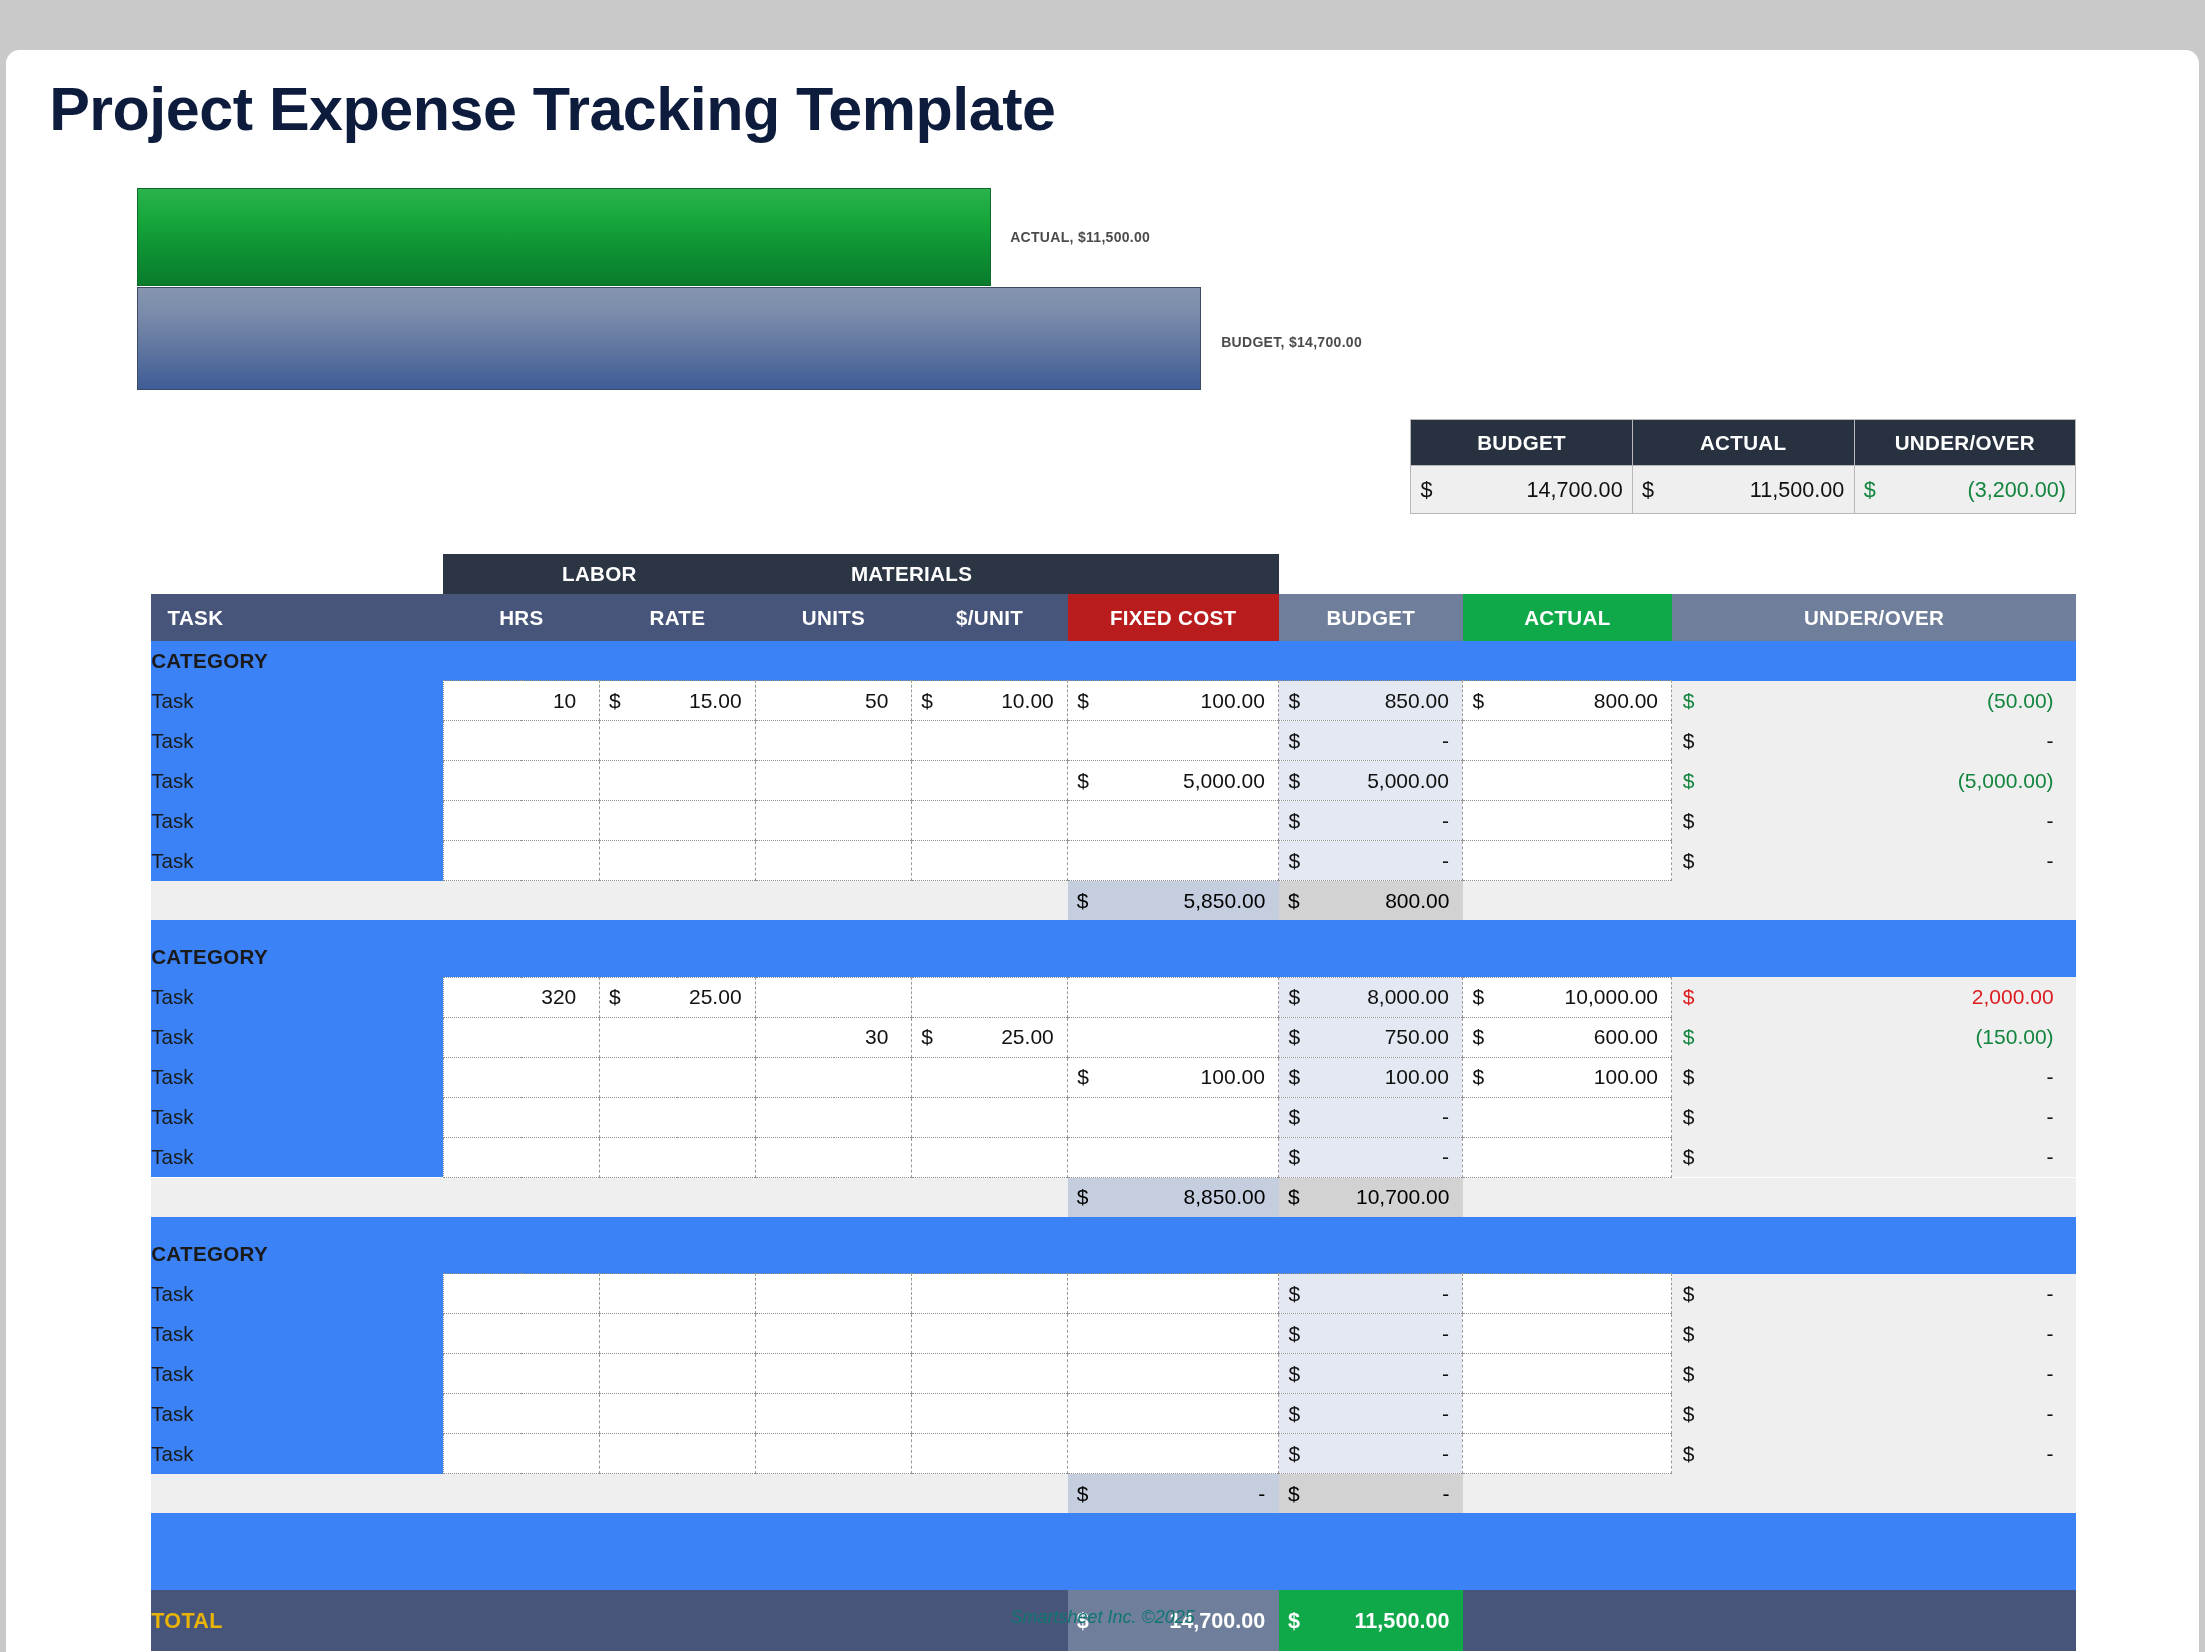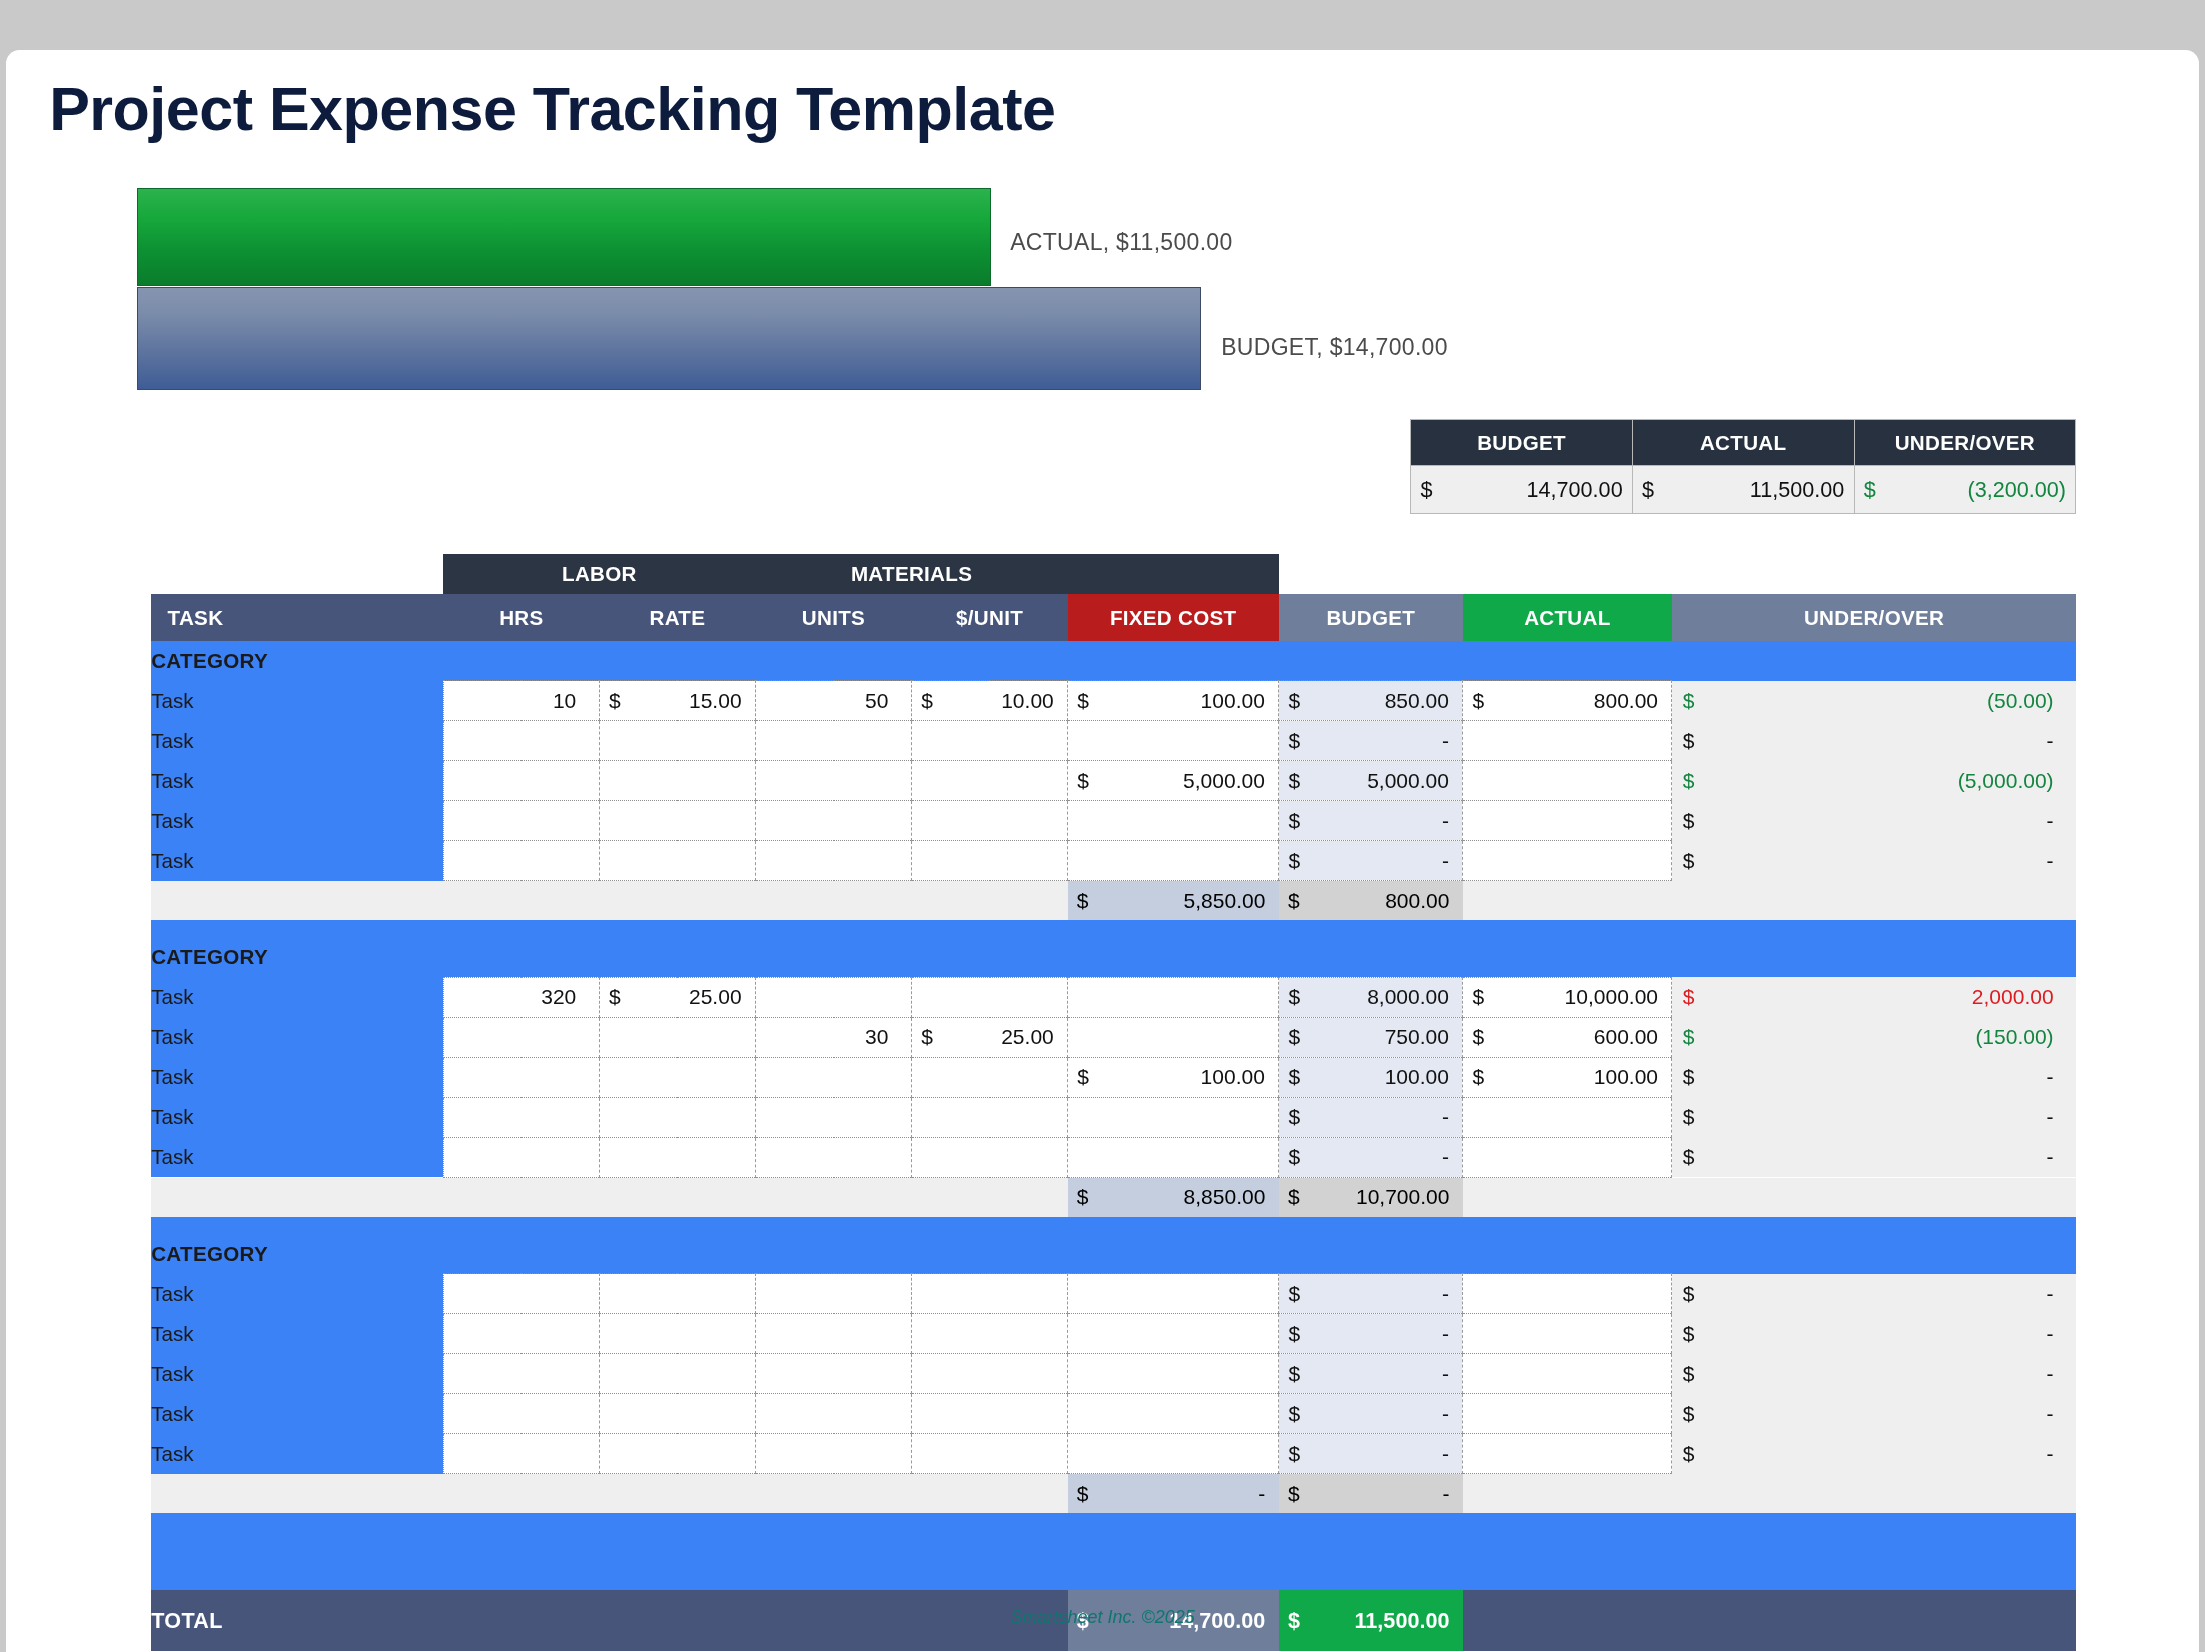--- a/index.html
+++ b/index.html
@@ -38,23 +38,24 @@
     box-sizing:border-box;
   }
   .bar-budget{
     top:99px;height:103px;width:1064px;
     background:linear-gradient(to bottom,#8595b0 0%,#7b8cab 25%,#60769f 60%,#3e5c96 100%);
     border:1.5px solid #3c4a63;
     box-sizing:border-box;
   }
   .bar-label{
     position:absolute;
-    font-size:23px;color:#4b4b4b;
+    font-size:14px;color:#4b4b4b;
     white-space:nowrap;
     letter-spacing:0.3px;
+    font-weight:bold;
   }
   .lbl-actual{left:873px;top:41px;}
   .lbl-budget{left:1084px;top:146px;}
 
   
   .summary{
     position:absolute;left:1404px;top:369px;
     width:666px;
     border-collapse:collapse;
     table-layout:fixed;
@@ -128,21 +129,21 @@
   .neg{color:#13853f;}
   .zero{color:#111;}
 
   .subt{height:39px;font-size:21px;position:relative;}
   .subt.b{background:#c5cedf;}
   .subt.a{background:#d2d2d2;}
   .subt .cur{position:absolute;left:9.2px;top:50%;transform:translateY(-50%);}
   .subt .amt{position:absolute;right:13.4px;top:50%;transform:translateY(-50%);}
 
   .totrow td{height:61px;}
-  .tot-dark{background:#47557a;color:#ffffff;font-size:21.6px;font-weight:bold;
+  .tot-dark{background:#47557a;color:#eab308;font-size:21.6px;font-weight:bold;
             letter-spacing:0.3px;padding-left:16.4px;}
   .tot-b{background:#6f7f9b;color:#fff;font-size:21.6px;font-weight:bold;position:relative;}
   .tot-a{background:#10a94a;color:#fff;font-size:21.6px;font-weight:bold;position:relative;}
   .tot-b .cur,.tot-a .cur{position:absolute;left:9.2px;top:50%;transform:translateY(-50%);}
   .tot-b .amt,.tot-a .amt{position:absolute;right:13.4px;top:50%;transform:translateY(-50%);}
 
   .footer{
     position:absolute;left:0;right:0;top:1557px;
     text-align:center;
     font-size:18px;font-style:italic;color:#0f766e;

